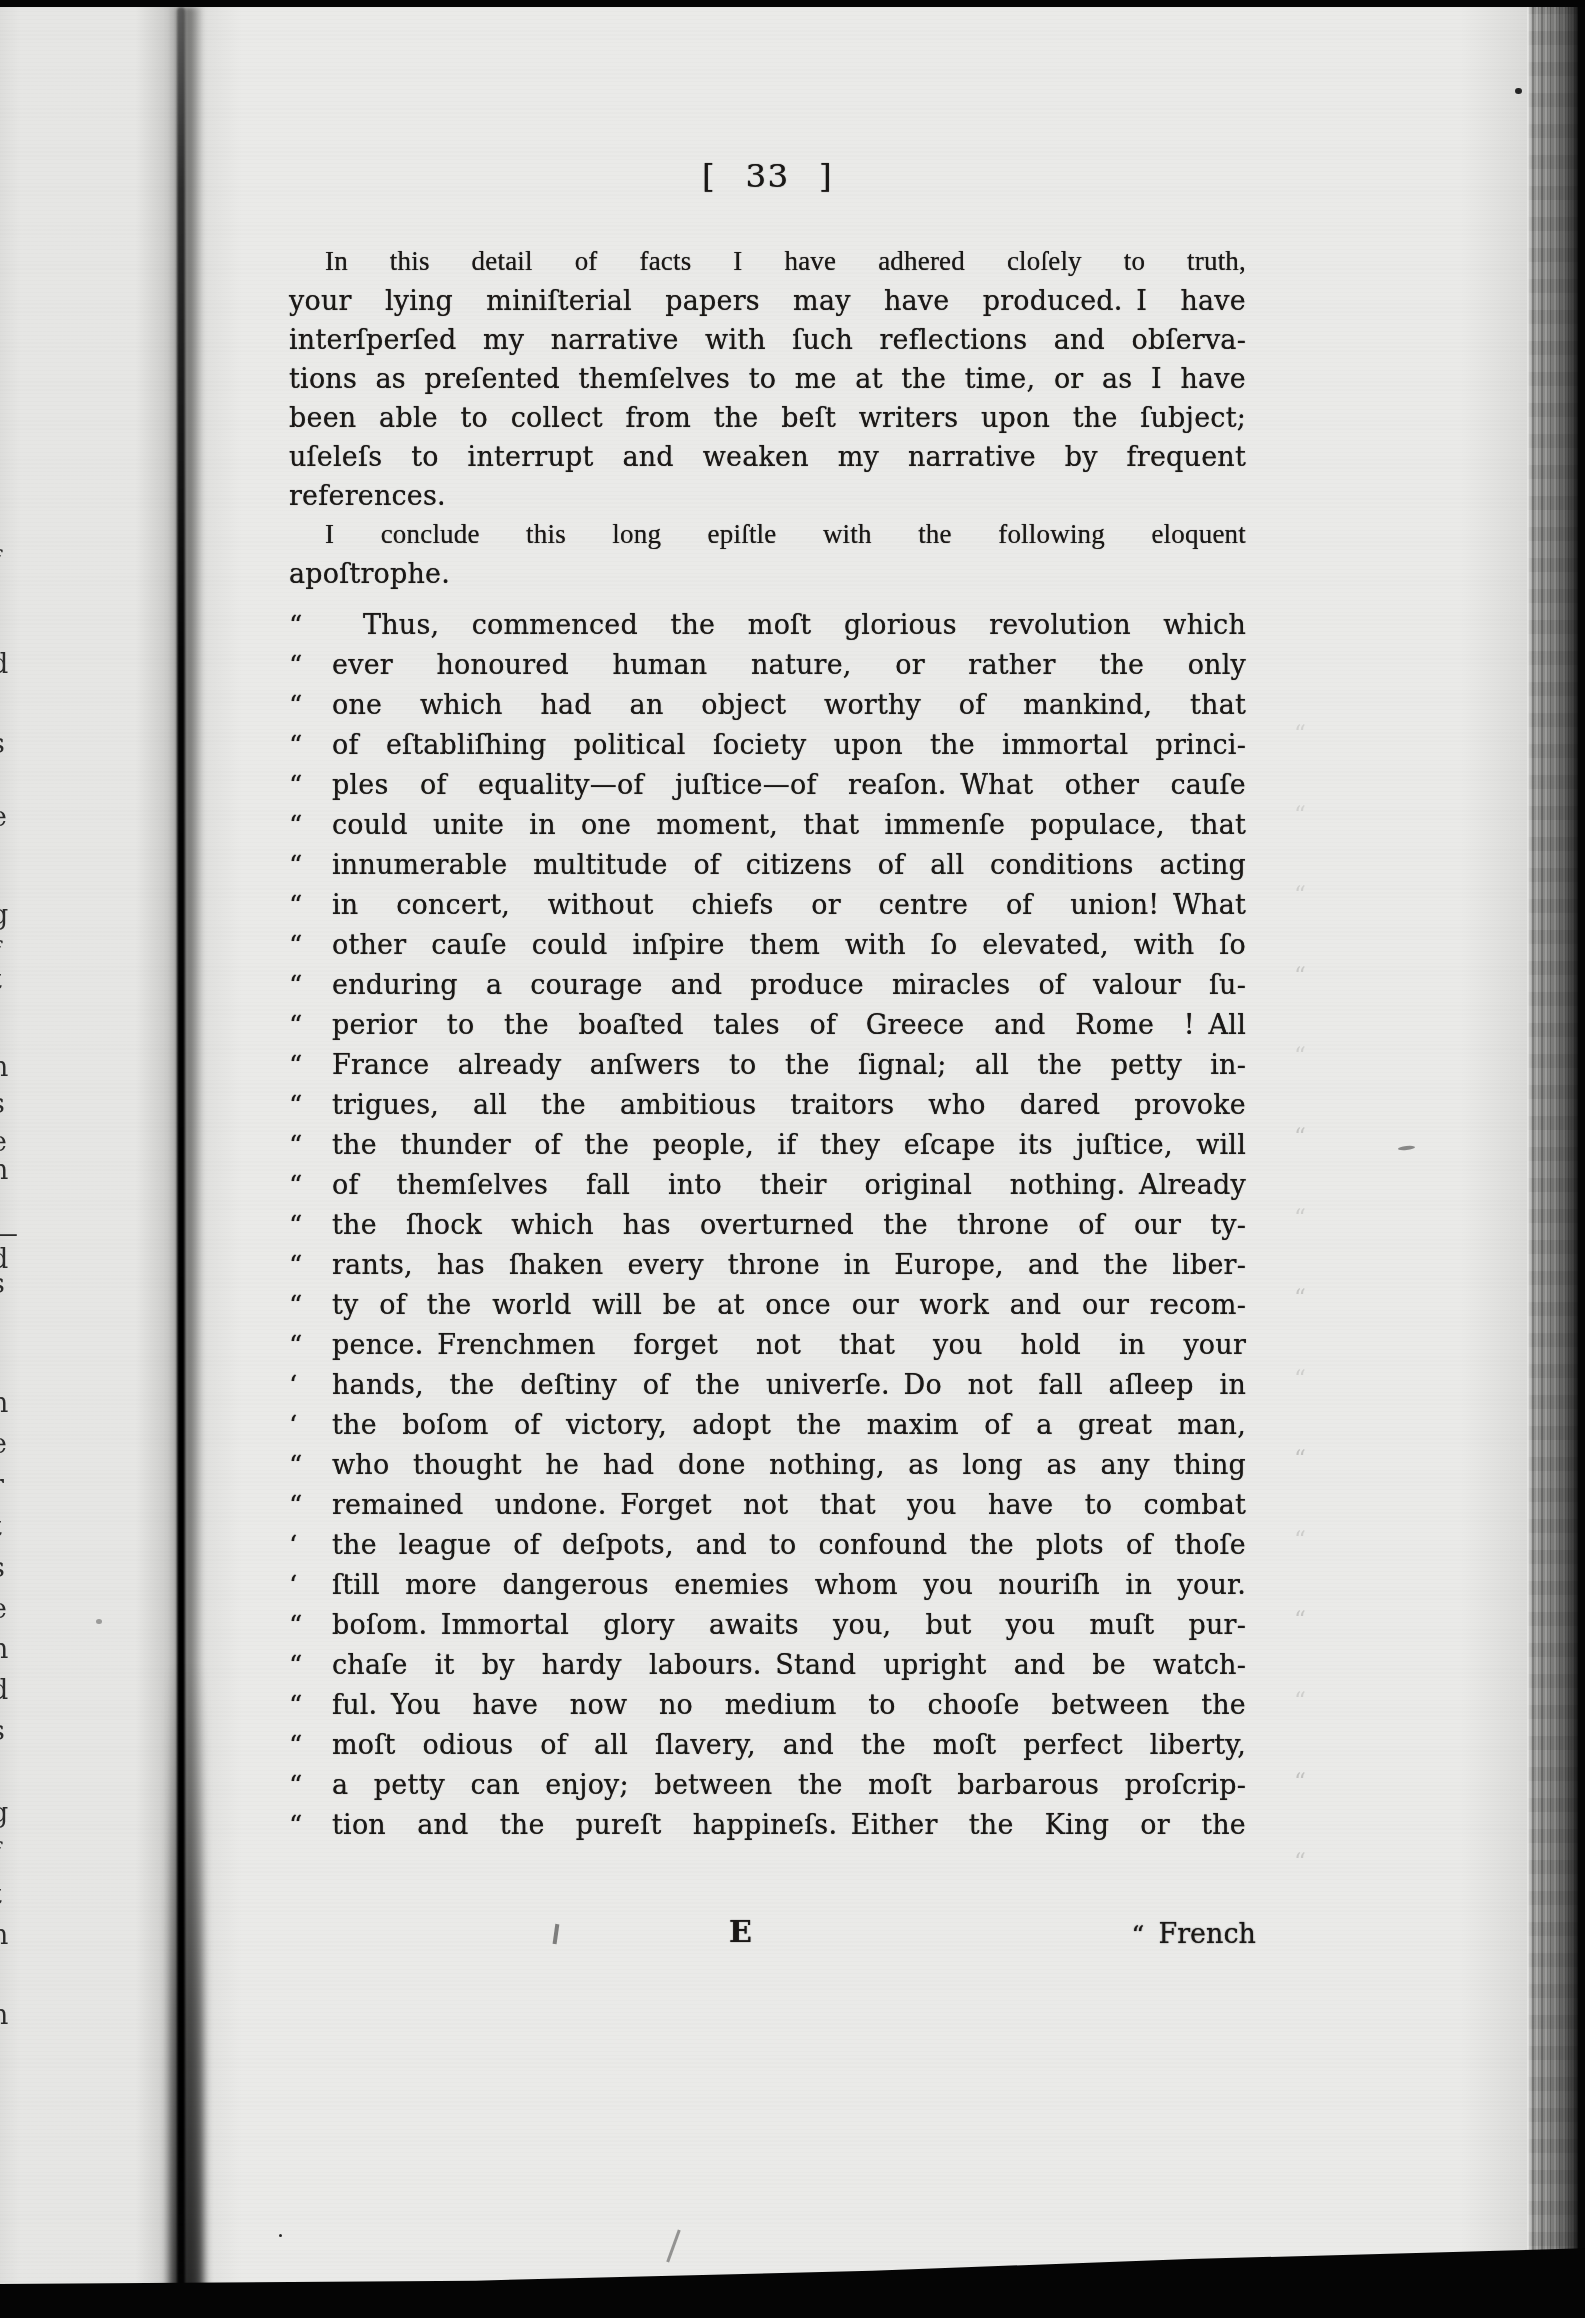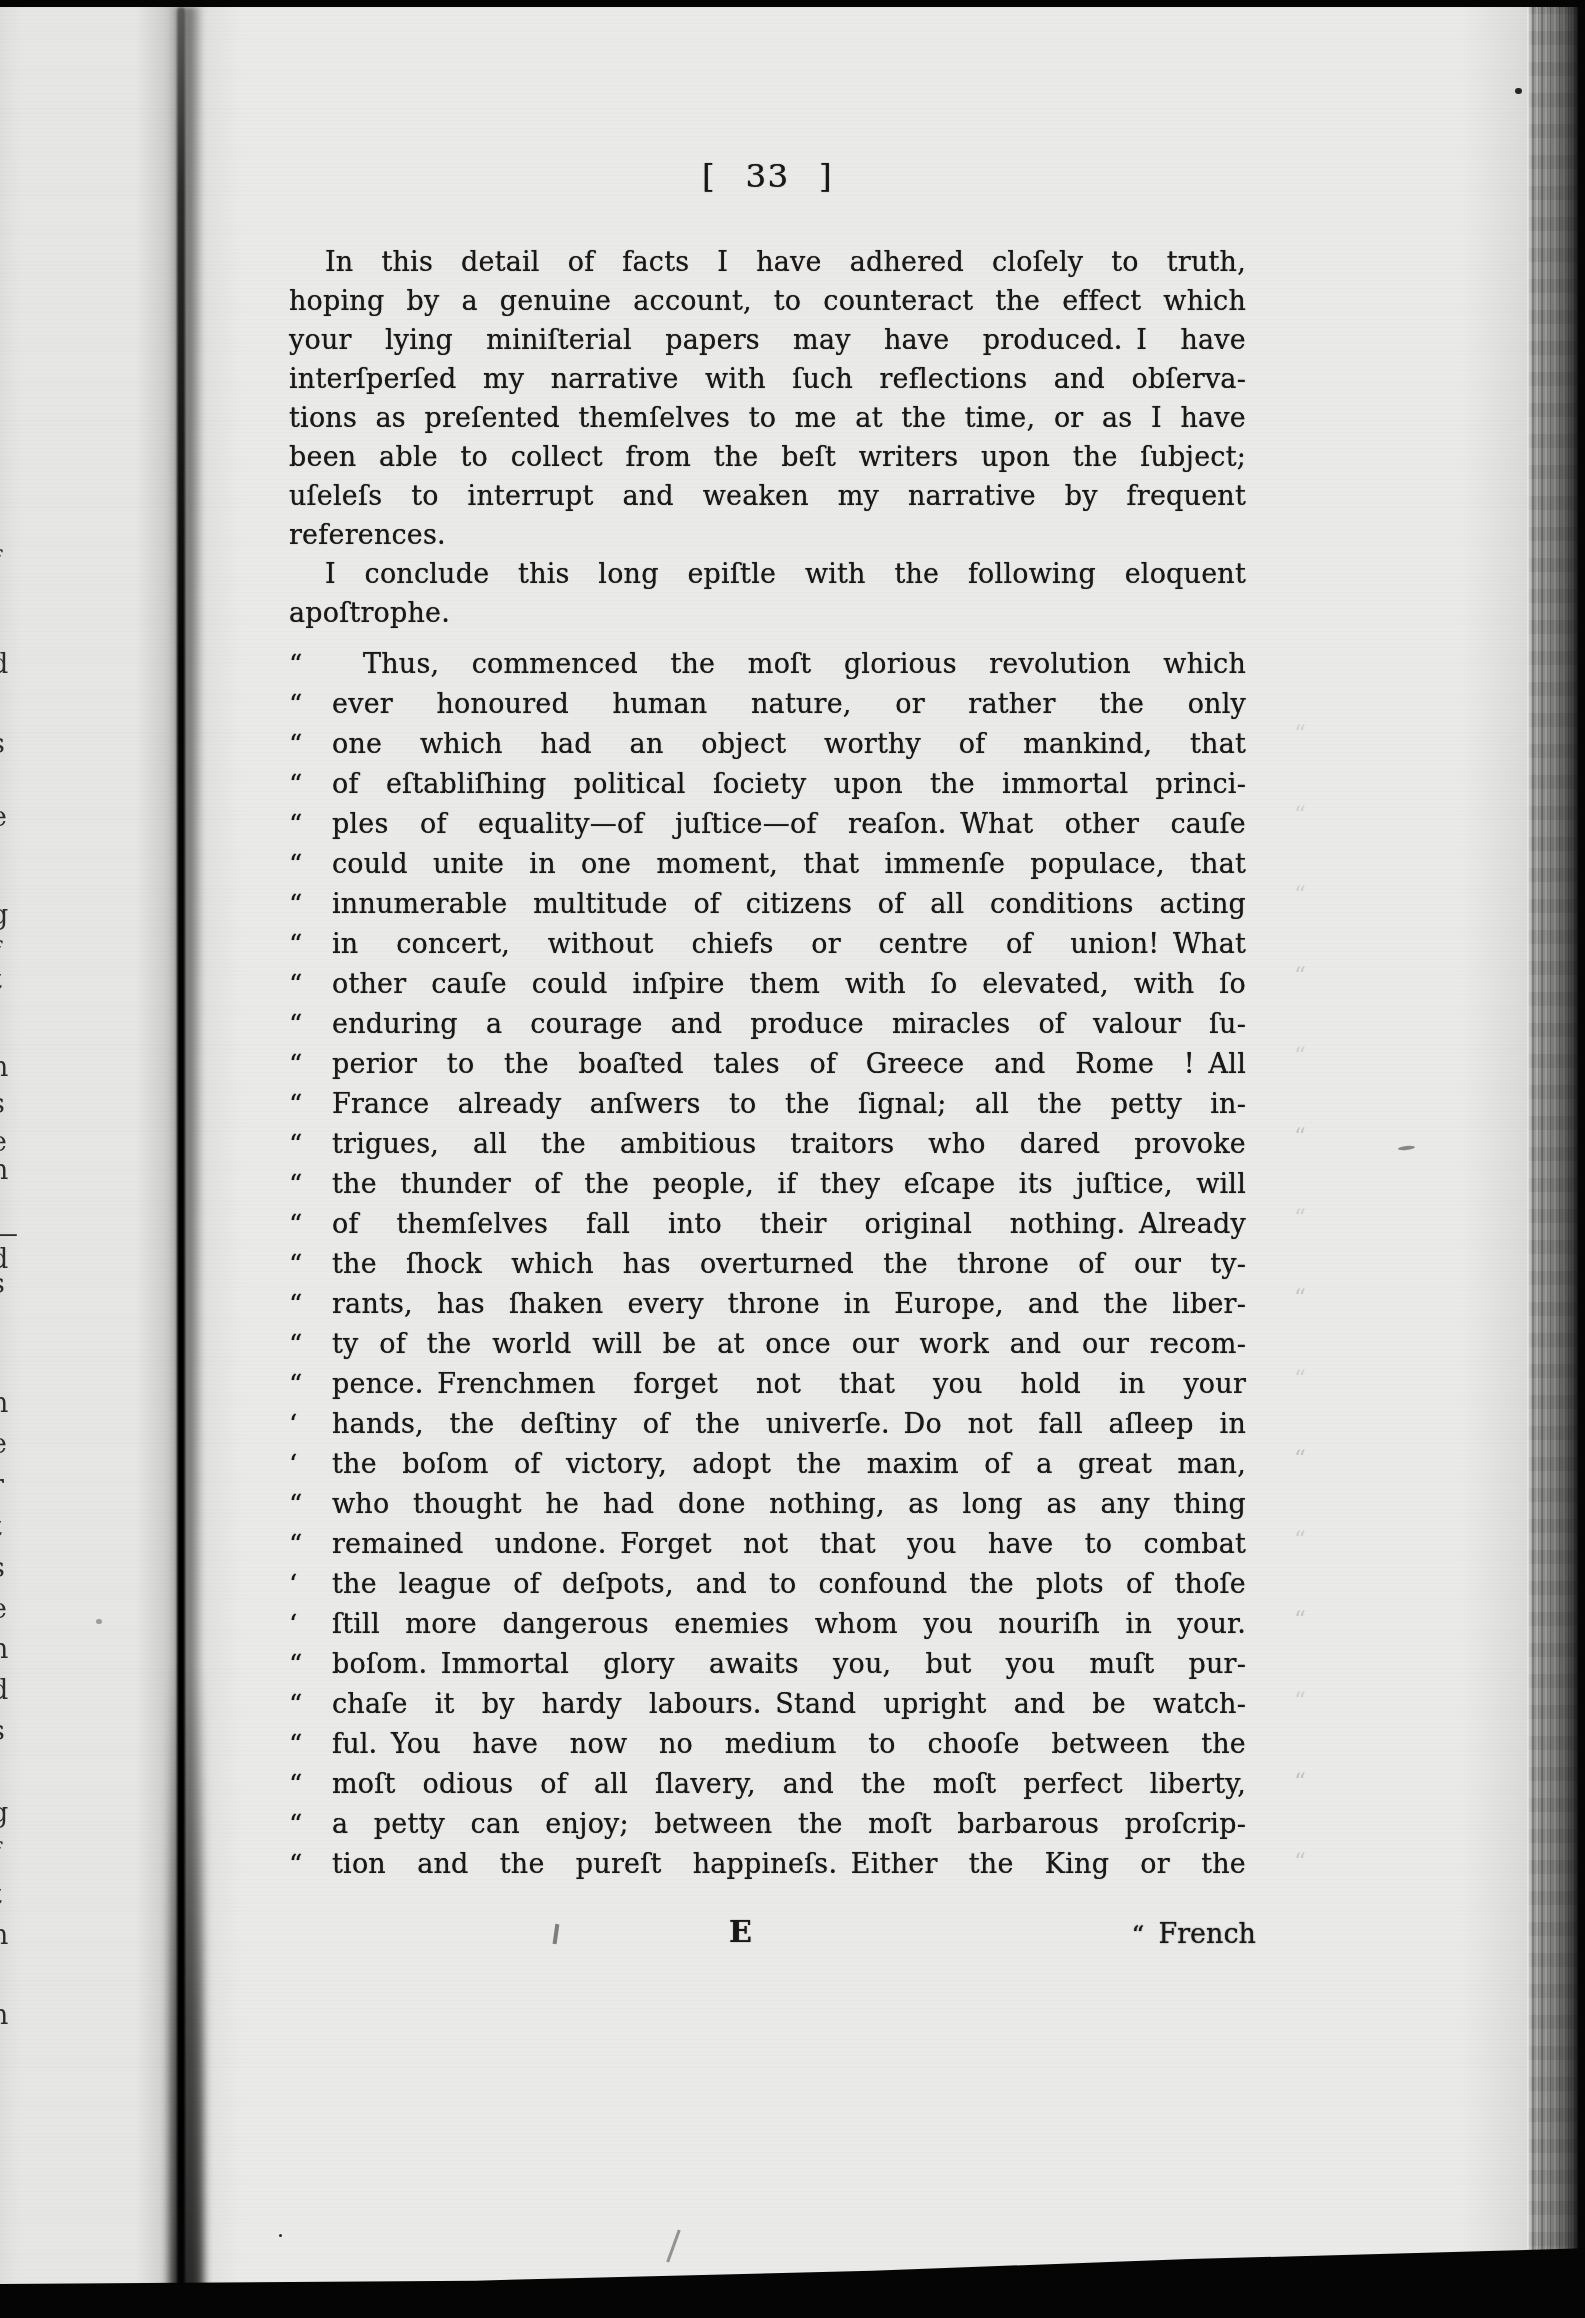--- a/index.html
+++ b/index.html
@@ -31,21 +31,21 @@
       repeating-linear-gradient(90deg,#c2c2c0 0 1.9px,#9a9a98 1.9px 3.2px,#b0b0ae 3.2px 5.2px,#858583 5.2px 6.5px,#a8a8a6 6.5px 9px);}
   .top-bar{position:absolute;left:0;top:0;width:1586px;height:6.5px;background:#050505;}
   .bottom-bar{position:absolute;left:0;top:2235px;width:1586px;height:83px;background:#050505;
     clip-path:polygon(0 59%, 30% 55%, 55% 43%, 75% 29%, 100% 16%, 100% 100%, 0 100%);}
   .header{position:absolute;left:289px;top:157px;width:957px;text-align:center;
     font-size:32.5px;word-spacing:18px;letter-spacing:1.3px;text-shadow:0 0 0.9px rgba(15,13,12,.8);}
   .textblock{position:absolute;left:289px;top:242px;width:957px;font-size:27px;letter-spacing:0.2px;
     text-shadow:0 0 0.8px rgba(20,18,16,.8);}
   .line{height:39px;line-height:39px;text-align:justify;text-align-last:justify;white-space:nowrap_off;}
   .line.rag{text-align-last:left;}
-  .line.ind{text-indent:36px;}
+  .line.ind{text-indent:36px;font-family:Liberation Serif, serif;}
   .quote-block{margin-top:11.7px;}
   .qline{display:flex;height:40px;line-height:40px;}
   .qmark{flex:0 0 43px;font-size:26px;}
   .qtext{flex:1 1 auto;text-align:justify;text-align-last:justify;}
   .qline.ind .qtext{text-indent:31px;}
   .it{}
   .signature{position:absolute;left:729px;top:1914px;font-size:30px;font-weight:bold;
     text-shadow:0 0 1px rgba(10,8,8,.85);}
   .catchword{position:absolute;right:330px;top:1918px;font-size:27px;
     text-shadow:0 0 1.3px rgba(10,8,8,.85);}
@@ -99,21 +99,20 @@
   <div class="gutter-bottom"></div>
 
   <div class="header">[ 33 ]</div>
 
   <div class="textblock">
 
     <div class="para">
 
         <div class="line ind">In this detail of facts I have adhered cloſely to truth,</div>
 
-        <div class="line">hoping by a genuine account, to counteract the effect which</div>
 
         <div class="line">your lying miniſterial papers may have produced. I have</div>
 
         <div class="line">interſperſed my narrative with ſuch reflections and obſerva-</div>
 
         <div class="line">tions as preſented themſelves to me at the time, or as I have</div>
 
         <div class="line">been able to collect from the beſt writers upon the ſubject;</div>
 
 

